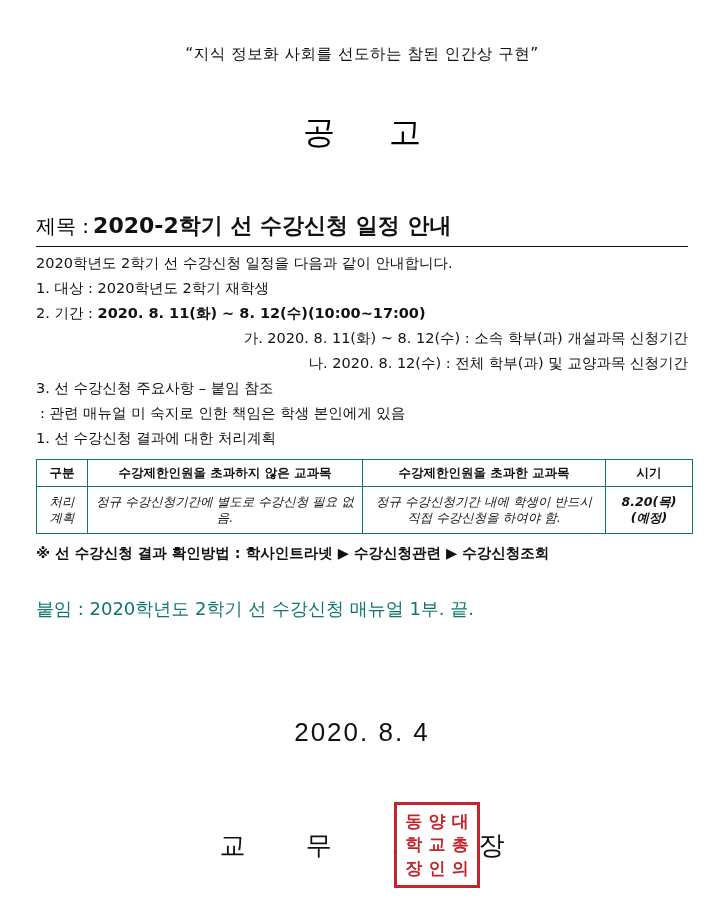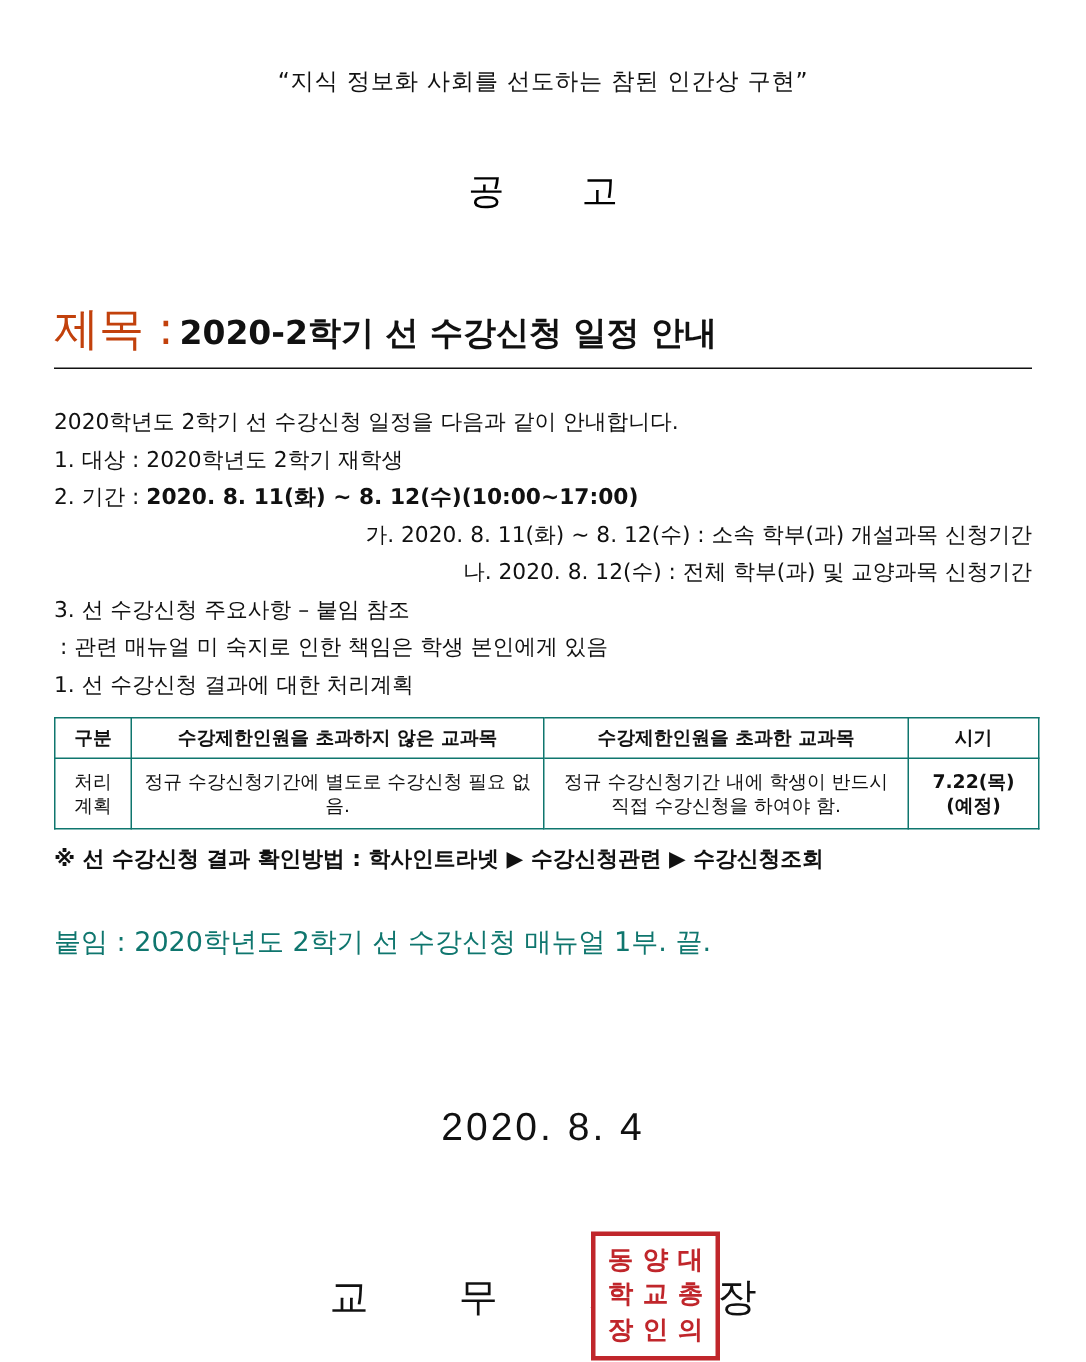--- a/index.html
+++ b/index.html
@@ -24,48 +24,48 @@
   }
   .slogan {
     text-align: center;
     font-size: 15.5px;
     letter-spacing: 0.5px;
     margin-top: 44px;
     color: #111;
   }
   .doc-title {
     text-align: center;
-    font-size: 24px;
+    font-size: 32px;
     letter-spacing: 22px;
     margin-top: 46px;
     color: #000;
     font-weight: 500;
     text-indent: 22px;
   }
   .subject-row {
     margin-top: 56px;
     display: flex;
     align-items: baseline;
     border-bottom: 1.6px solid #111;
     padding-bottom: 5px;
   }
   .subject-label {
-    font-size: 30px;
-    color: #c2410c;
+    font-size: 20px;
+    color: #000000;
     white-space: nowrap;
   }
   .subject-text {
     font-size: 22px;
     font-weight: bold;
     color: #111;
     margin-left: 4px;
     white-space: nowrap;
   }
   .body-block {
-    margin-top: 24px;
+    margin-top: 4px;
   }
   .line {
     font-size: 14.5px;
     line-height: 25px;
     color: #111;
     white-space: nowrap;
   }
   .line.indent {
     padding-left: 6px;
     text-align: right;
@@ -90,20 +90,21 @@
     color: #111;
     padding: 3px 2px;
   }
   table.plan th {
     font-weight: bold;
     height: 20px;
   }
   table.plan td.cell-body {
     height: 40px;
     line-height: 16px;
+    font-style: italic;
   }
   .col-1 { width: 46px; }
   .col-2 { width: 270px; }
   .col-3 { width: 238px; border-radius: 13px; }
   .col-4 { width: 82px; font-family: Liberation Serif, serif; }
   .td-small { font-size: 12px; }
   .td-bold { font-weight: bold; font-size: 12.5px; }
   .note-line {
     margin-top: 10px;
     font-size: 14.5px;
@@ -224,21 +225,21 @@
         <td class="cell-body td-small">
           <div>처리</div>
           <div>계획</div>
         </td>
         <td class="cell-body td-small">정규 수강신청기간에 별도로 수강신청 필요 없음.</td>
         <td class="cell-body td-small">
           <div>정규 수강신청기간 내에 학생이 반드시</div>
           <div>직접 수강신청을 하여야 함.</div>
         </td>
         <td class="cell-body td-bold">
-          <div>7.22(목)</div>
+          <div>8.20(목)</div>
           <div>(예정)</div>
         </td>
       </tr>
     </tbody>
   </table>
 
   <div class="note-line">※ 선 수강신청 결과 확인방법 : 학사인트라넷 ▶ 수강신청관련 ▶ 수강신청조회</div>
 
   <div class="attach-line">붙임 : 2020학년도 2학기 선 수강신청 매뉴얼 1부.  끝.</div>
 

